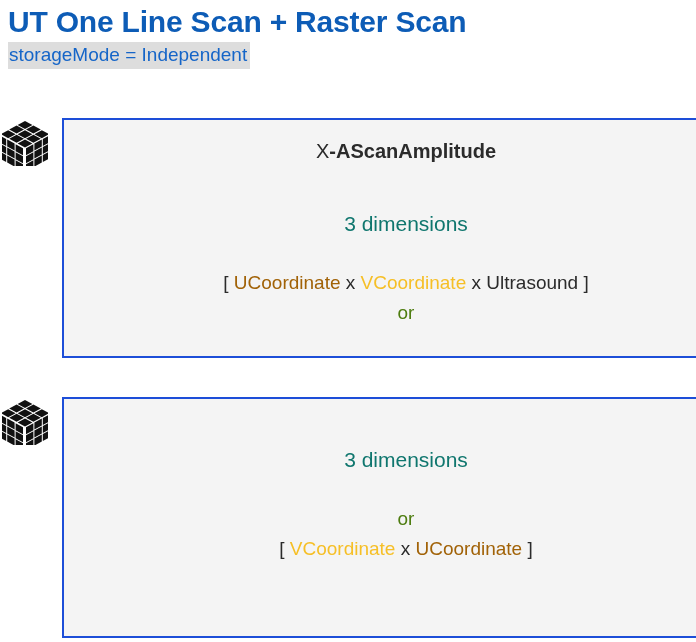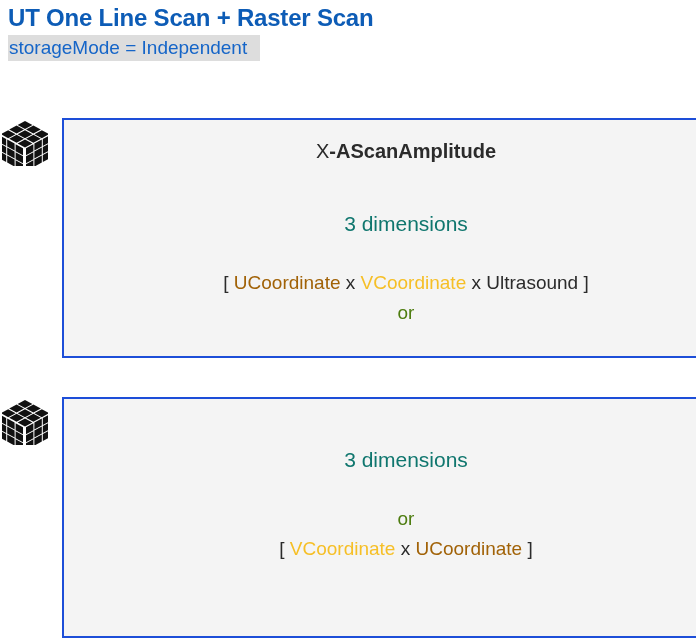--- a/index.html
+++ b/index.html
@@ -16,37 +16,37 @@
   }
 
   
   .page-header {
     position: absolute;
     left: 8px;
     top: 4px;
     width: 680px;
   }
   .page-title {
-    font-size: 24px;
+    font-size: 30px;
     font-weight: bold;
     color: #0d5cb6;
     letter-spacing: -0.2px;
     line-height: 1.18;
     white-space: nowrap;
   }
   .page-subtitle-wrap {
     margin-top: 3px;
     line-height: 1;
   }
   .page-subtitle {
     display: inline-block;
     font-size: 19px;
     color: #1565c8;
     background: #dddddd;
-    padding: 1px 13px 2px 1px;
+    padding: 1px 3px 2px 1px;
     line-height: 1.22;
     white-space: nowrap;
     text-align: right;
   }
 
   
   .entity-row {
     position: absolute;
     left: 0;
   }

